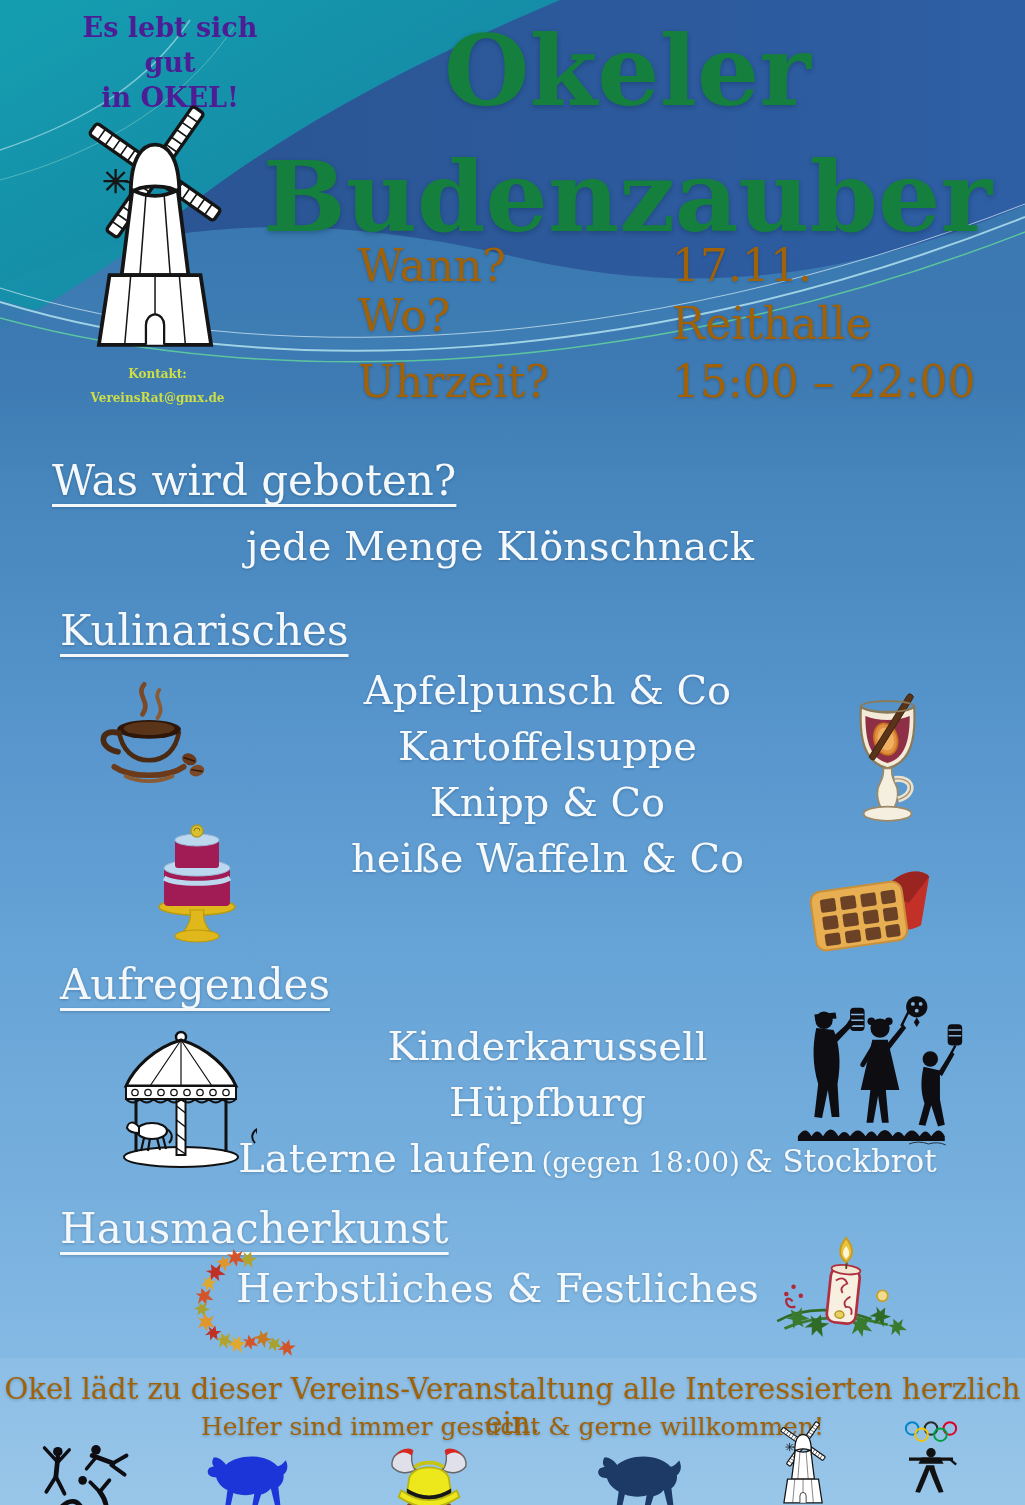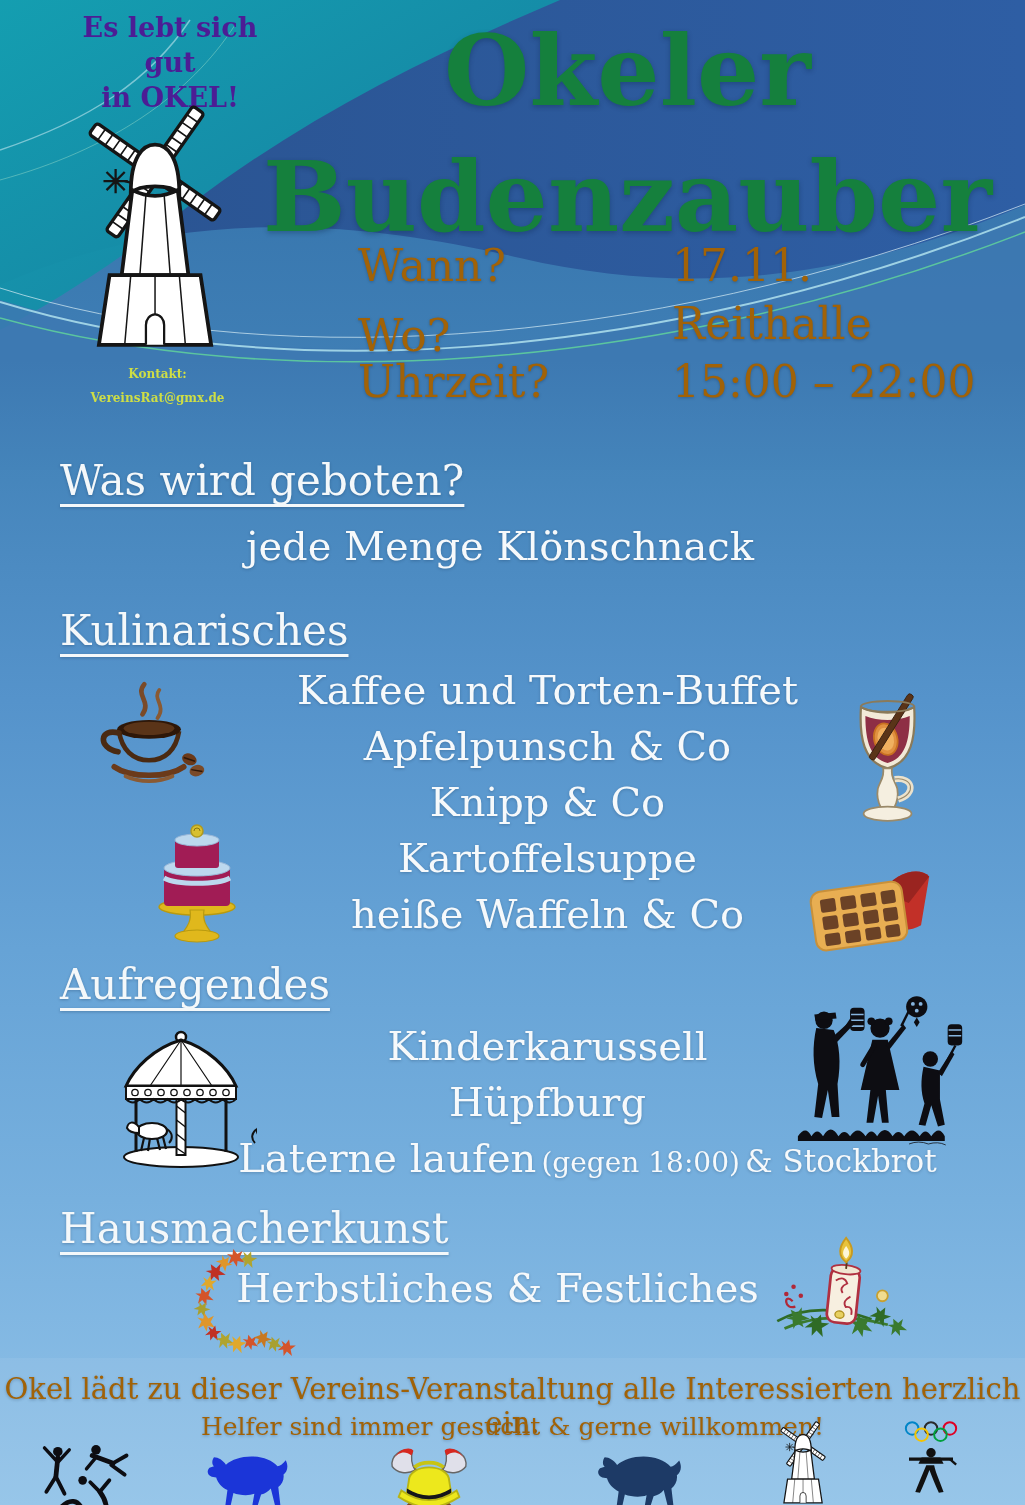--- a/index.html
+++ b/index.html
@@ -100,34 +100,33 @@
 <div class="abs contact center" style="left:30px;top:362px;width:255px;color:#cede45;">
   <div>Kontakt:</div>
   <div>VereinsRat@gmx.de</div>
 </div>
 
 <div class="abs title center" style="left:230px;right:0;top:22px;">Okeler</div>
 <div class="abs title center" style="left:230px;right:0;top:148px;">Budenzauber</div>
 
 <div class="abs txt qlabel" style="left:358px;top:240px;">Wann?</div>
 <div class="abs txt qvalue" style="left:672px;top:240px;">17.11.</div>
-<div class="abs txt qlabel" style="left:358px;top:310px;">Wo?</div>
+<div class="abs txt qlabel" style="left:358px;top:290px;">Wo?</div>
 <div class="abs txt qvalue" style="left:672px;top:298px;">Reithalle</div>
 <div class="abs txt qlabel" style="left:358px;top:356px;">Uhrzeit?</div>
 <div class="abs txt qvalue" style="left:672px;top:356px;">15:00 – 22:00</div>
 
-<div class="abs heading" style="left:60px;top:456px;">Was wird geboten?</div>
+<div class="abs heading" style="left:52px;top:456px;">Was wird geboten?</div>
 <div class="abs item center" style="left:0;right:25px;top:518px;">jede Menge Klönschnack</div>
 
 <div class="abs heading" style="left:60px;top:606px;">Kulinarisches</div>
 <div class="abs center" style="left:70px;right:0;top:662px;">
-  <div class="item">Kaffee und Torten-Buffet</div>
   <div class="item">Apfelpunsch &amp; Co</div>
+  <div class="item">Kartoffelsuppe</div>
   <div class="item">Knipp &amp; Co</div>
-  <div class="item">Kartoffelsuppe</div>
   <div class="item">heiße Waffeln &amp; Co</div>
 </div>
 
 <div class="abs" style="left:88px;top:668px;">
   <svg width="122" height="132" viewBox="0 0 130 130">
     <path d="M60,12 C50,24 68,30 58,44" stroke="#7a4a28" stroke-width="5" fill="none" stroke-linecap="round"></path>
     <path d="M76,18 C68,28 84,34 74,48" stroke="#8a5a33" stroke-width="4" fill="none" stroke-linecap="round"></path>
     <path d="M33,62 C36,82 48,93 65,93 C82,93 94,82 97,62" stroke="#4a2a12" stroke-width="5" fill="none"></path>
     <ellipse cx="65" cy="60" rx="34" ry="10" fill="#2e1708"></ellipse>
     <ellipse cx="65" cy="59" rx="27" ry="7" fill="#5a3418"></ellipse>

